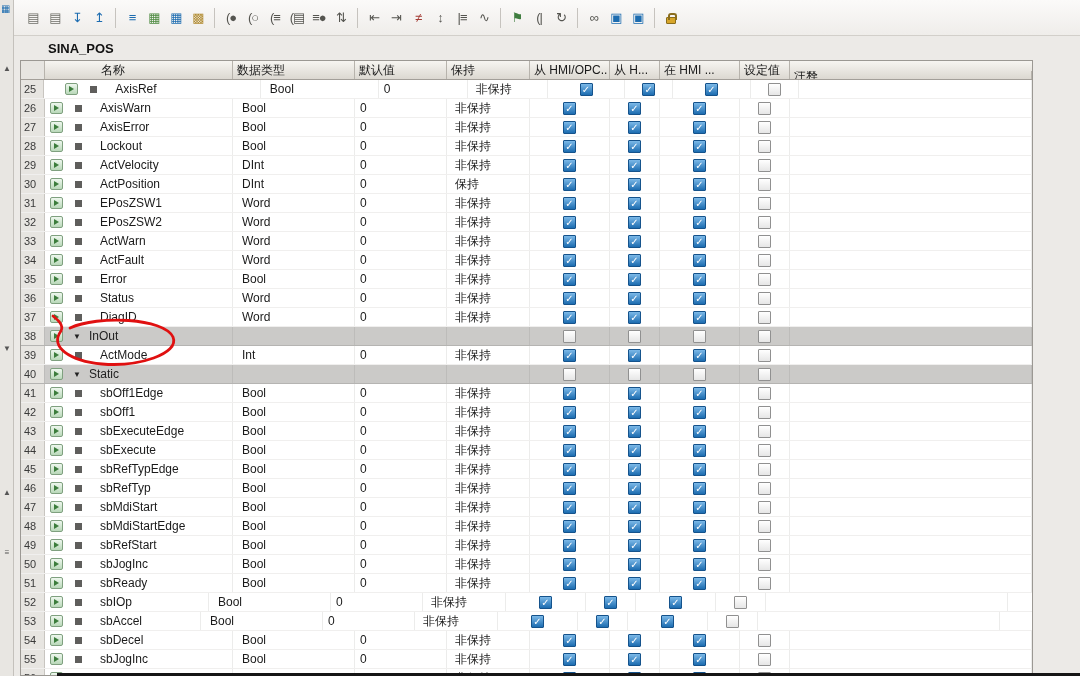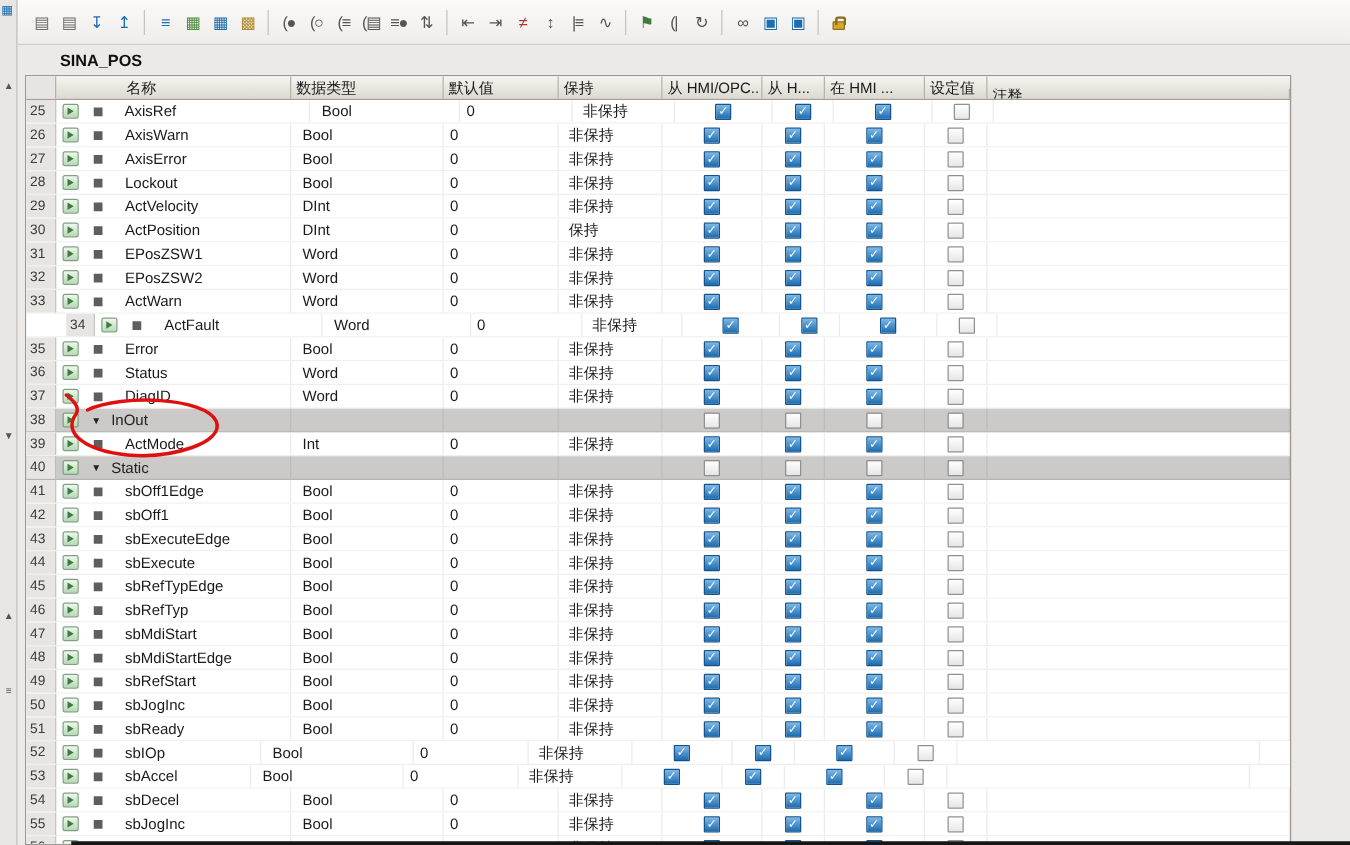--- a/index.html
+++ b/index.html
@@ -119,21 +119,21 @@
         <div class="th" style="width: 83px;">保持</div>
         <div class="th" style="width: 80px;">从 HMI/OPC..</div>
         <div class="th" style="width: 50px;">从 H...</div>
         <div class="th" style="width: 80px;">在 HMI ...</div>
         <div class="th" style="width: 50px;">设定值</div>
         <div class="th" style="width: 242px; margin-top: 10px;">注释</div>
       </div>
     <div class="tbody">
         <div class="trow">
           <div class="td c-num" style="width: 24px;">25</div>
-          <div class="td c-name" style="width: 208px;">
+          <div class="td c-name" style="width: 208px; margin-left: 16px;">
             <span class="var-icon"></span>
             <span class="bullet"></span>
             <span class="name-label">AxisRef</span>
           </div>
           <div class="td c-type" style="width: 122px;">Bool</div>
           <div class="td c-def" style="width: 92px;">0</div>
           <div class="td c-ret" style="width: 83px;">非保持</div>
           <div class="td c-cb" style="width: 80px;">
             <span class="cb checked"></span>
           </div>
@@ -334,21 +334,21 @@
           </div>
           <div class="td c-cb" style="width: 80px;">
             <span class="cb checked"></span>
           </div>
           <div class="td c-cb" style="width: 50px;">
             <span class="cb"></span>
           </div>
           <div class="td c-comment" style="width: 242px;"></div>
         </div>
         <div class="trow">
-          <div class="td c-num" style="width: 24px; margin-left: 32px;">34</div>
+          <div class="td c-num" style="width: 24px;">34</div>
           <div class="td c-name" style="width: 188px;">
             <span class="var-icon"></span>
             <span class="bullet"></span>
             <span class="name-label">ActFault</span>
           </div>
           <div class="td c-type" style="width: 122px;">Word</div>
           <div class="td c-def" style="width: 92px;">0</div>
           <div class="td c-ret" style="width: 83px;">非保持</div>
           <div class="td c-cb" style="width: 80px;">
             <span class="cb checked"></span>

